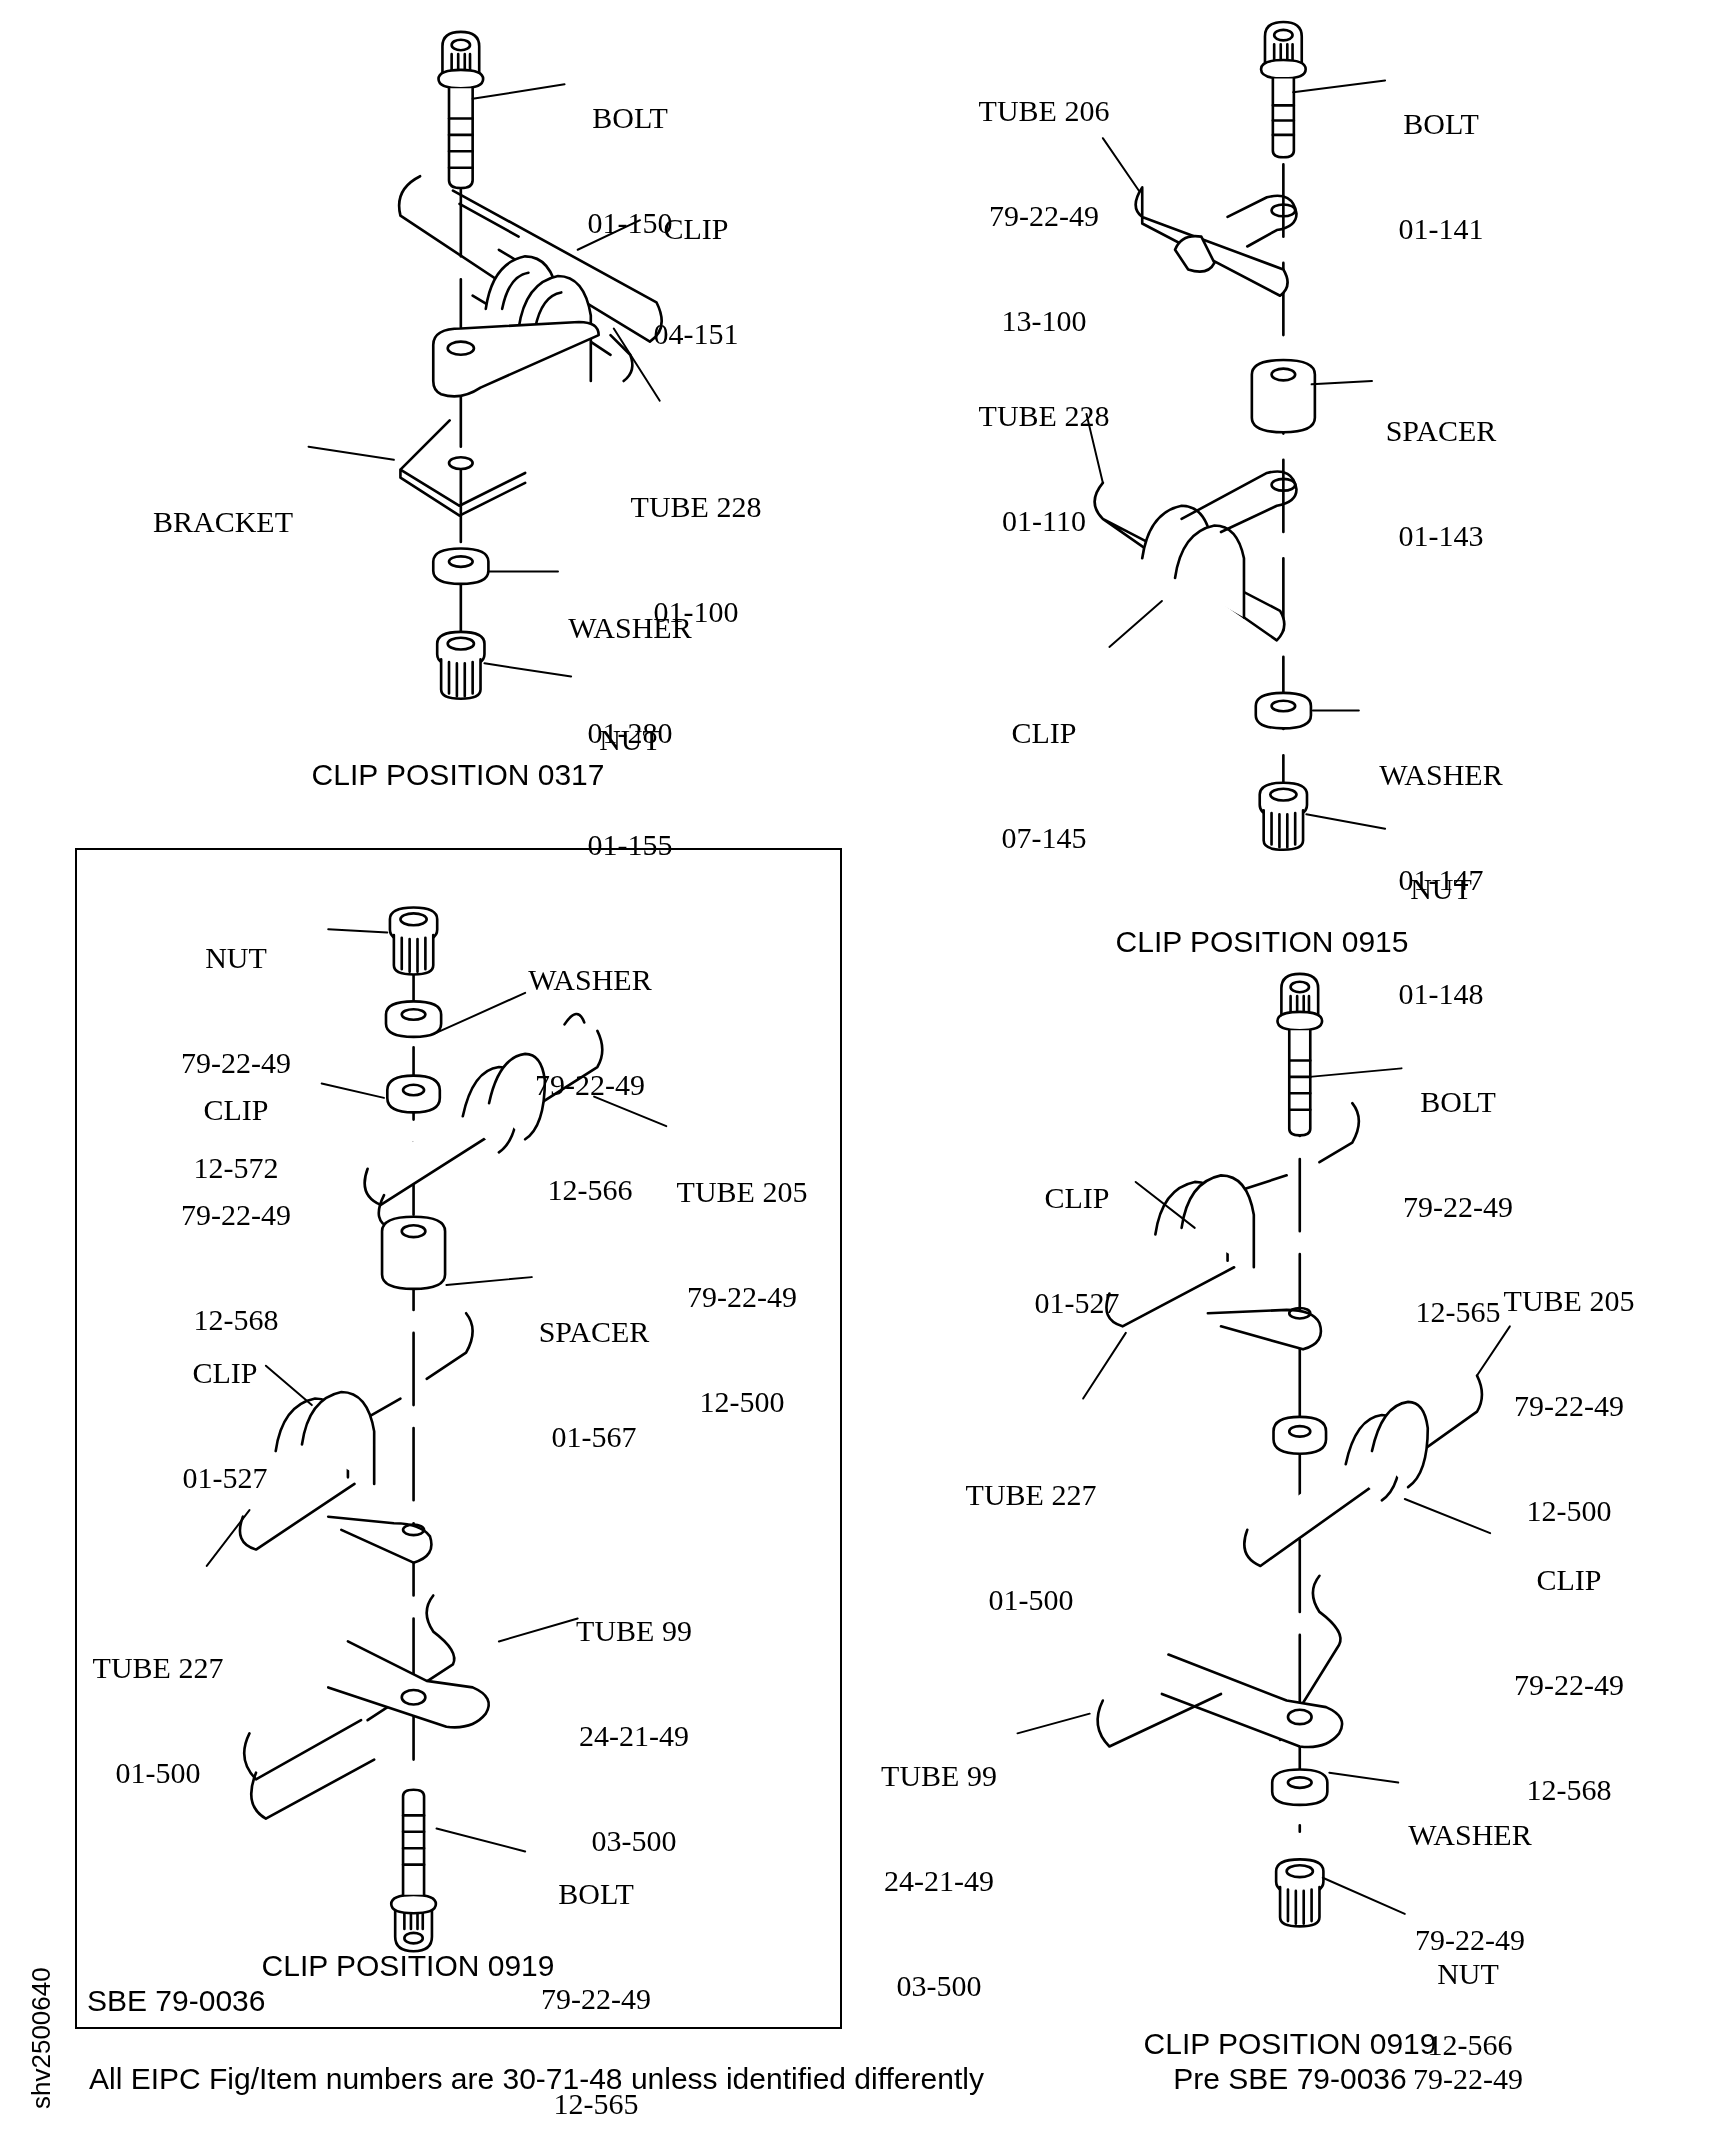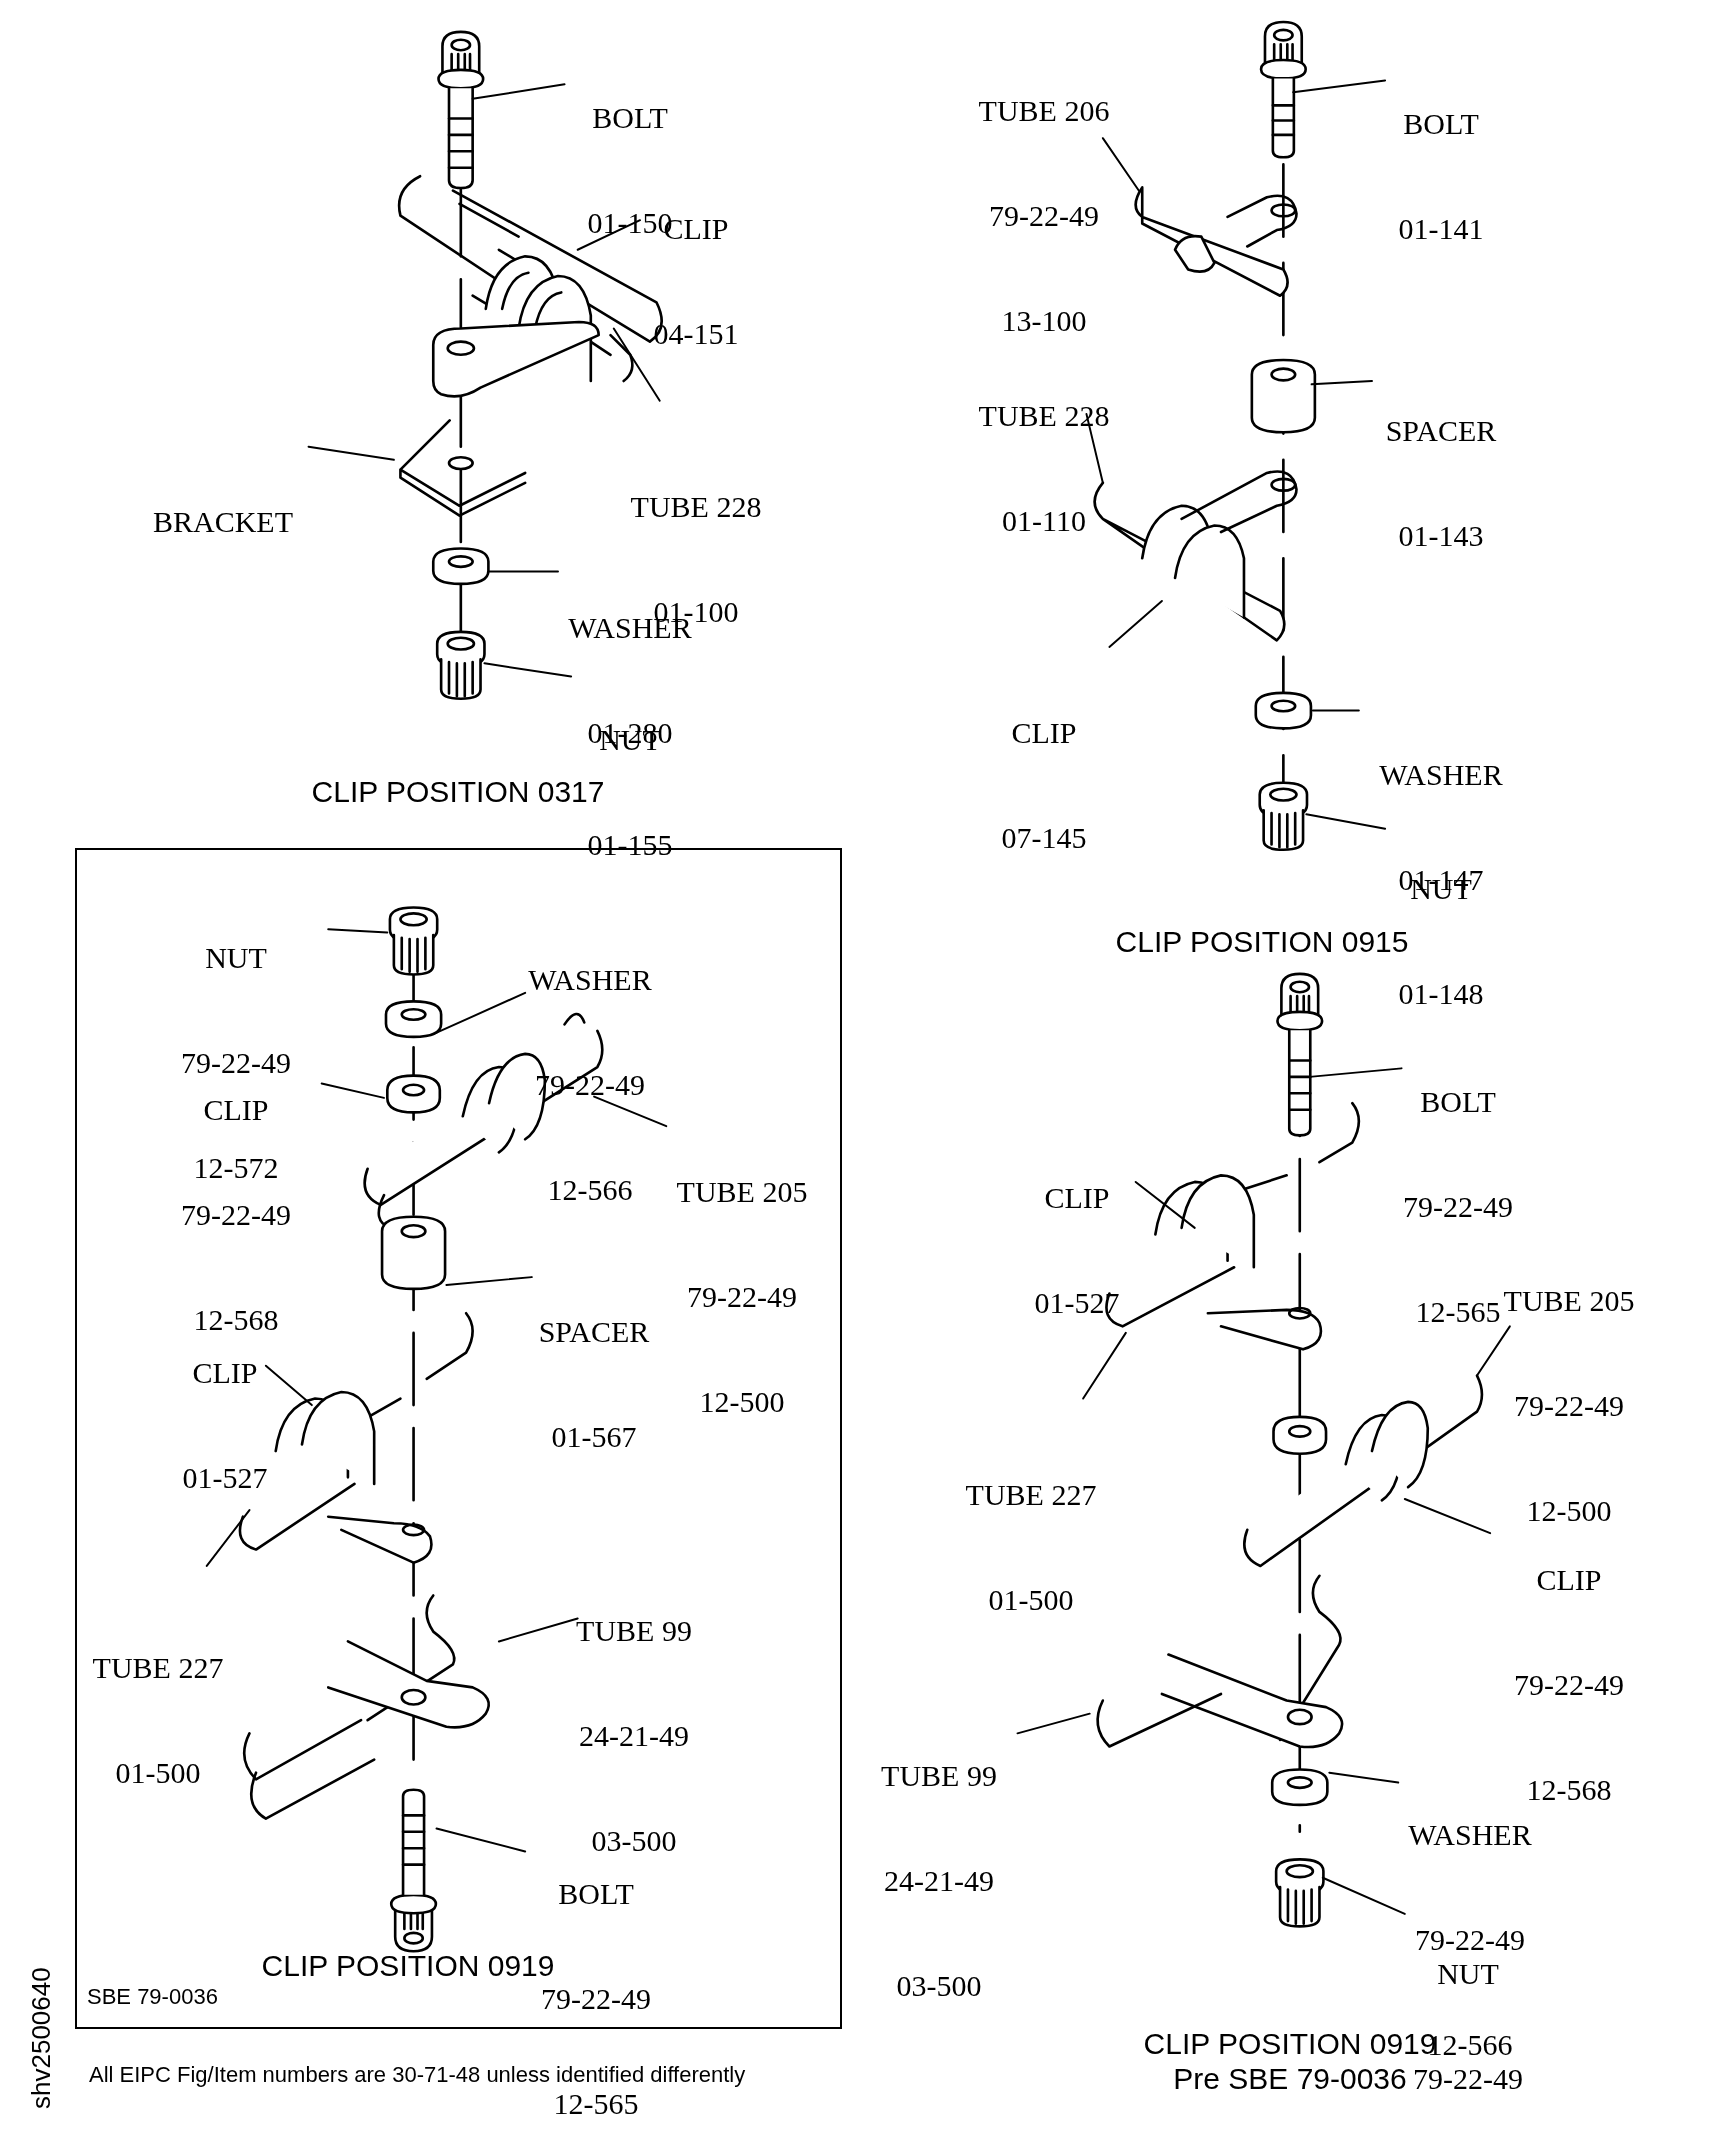--- a/index.html
+++ b/index.html
@@ -4,21 +4,21 @@
 <style>
   html, body { margin: 0; padding: 0; background: #ffffff; }
   body { width: 1735px; height: 2140px; position: relative; overflow: hidden;
          font-family: "Liberation Sans", sans-serif; color: #000; }
   svg.art { position: absolute; left: 0; top: 0; }
   .lbl { position: absolute; font-size: 30px; line-height: 35px; text-align: center;
          white-space: pre; transform: translateX(-50%); font-family: Liberation Serif, serif; }
   .lbl span { display: block; }
   .cap { position: absolute; font-size: 30px; line-height: 35px; white-space: nowrap; transform: translateX(-50%); text-align: center; }
   .cap span { display:block; }
-  .note { position: absolute; font-size: 22px; white-space: nowrap; }
+  .note { position: absolute; font-size: 30px; white-space: nowrap; }
   .vert { position: absolute; font-size: 26px; white-space: nowrap; transform-origin: left top; transform: rotate(-90deg); }
   .box { position: absolute; left: 75px; top: 848px; width: 767px; height: 1181px; border: 2.6px solid #000; box-sizing: border-box; }
 </style>
 </head>
 <body>
 
 <svg class="art" width="1735" height="2140" viewBox="0 0 2643 3259" fill="none" stroke="#000" stroke-width="4" stroke-linecap="round" stroke-linejoin="round">
   <defs>
     <g id="bolt-head">
       <path d="M-28,0 v-50 q0,-22 28,-22 q28,0 28,22 v50 z" fill="#fff"></path>
@@ -209,21 +209,21 @@
   <span>BRACKET</span>
 </div>
 <div class="lbl" style="left:630px;top:540px">
   <span>WASHER</span>
   <span>01-280</span>
 </div>
 <div class="lbl" style="left:630px;top:652px">
   <span>NUT</span>
   <span>01-155</span>
 </div>
-<div class="cap" style="left:458px;top:774px">
+<div class="cap" style="left:458px;top:757px">
   <span>CLIP POSITION 0317</span>
 </div>
 
 <div class="lbl" style="left:1044px;top:23px">
   <span>TUBE 206</span>
   <span>79-22-49</span>
   <span>13-100</span>
 </div>
 <div class="lbl" style="left:1441px;top:36px">
   <span>BOLT</span>

